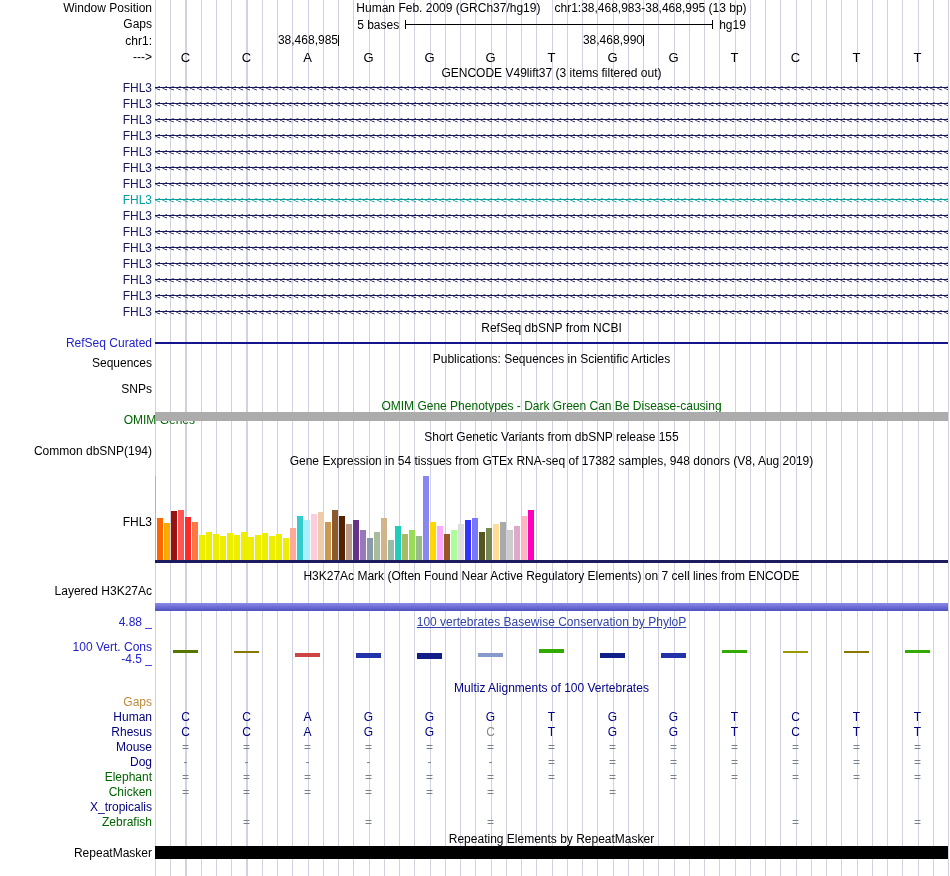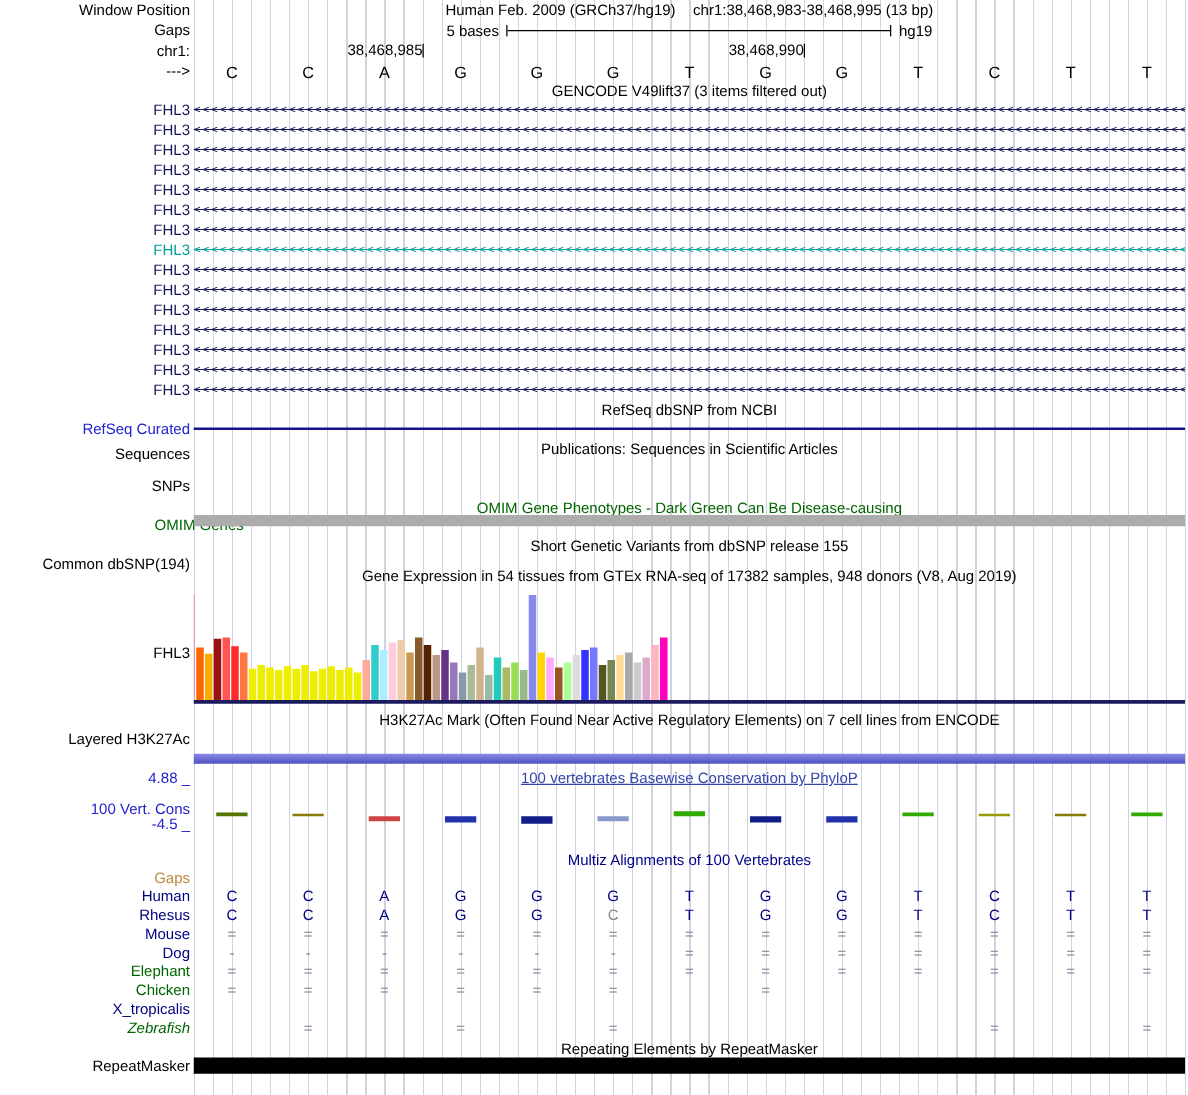--- a/index.html
+++ b/index.html
@@ -461,21 +461,21 @@
         <span class="mz-cell" style="color: rgb(119, 128, 142);"></span>
         <span class="mz-cell" style="color: rgb(119, 128, 142);"></span>
         <span class="mz-cell" style="color: rgb(119, 128, 142);"></span>
         <span class="mz-cell" style="color: rgb(119, 128, 142);"></span>
         <span class="mz-cell" style="color: rgb(119, 128, 142);"></span>
         <span class="mz-cell" style="color: rgb(119, 128, 142);"></span>
         <span class="mz-cell" style="color: rgb(119, 128, 142);"></span>
       </div>
     </div>
     <div class="trk-row mz-row">
-      <span class="row-label" style="color: rgb(0, 100, 0); font-style: italic;">Zebrafish</span>
+      <span class="row-label" style="color: rgb(0, 100, 0);">Zebrafish</span>
       <div class="row-main mz-cells">
         <span class="mz-cell" style="color: rgb(119, 128, 142);"></span>
         <span class="mz-cell" style="color: rgb(119, 128, 142);">=</span>
         <span class="mz-cell" style="color: rgb(119, 128, 142);"></span>
         <span class="mz-cell" style="color: rgb(119, 128, 142);">=</span>
         <span class="mz-cell" style="color: rgb(119, 128, 142);"></span>
         <span class="mz-cell" style="color: rgb(119, 128, 142);">=</span>
         <span class="mz-cell" style="color: rgb(119, 128, 142);"></span>
         <span class="mz-cell" style="color: rgb(119, 128, 142);"></span>
         <span class="mz-cell" style="color: rgb(119, 128, 142);"></span>

